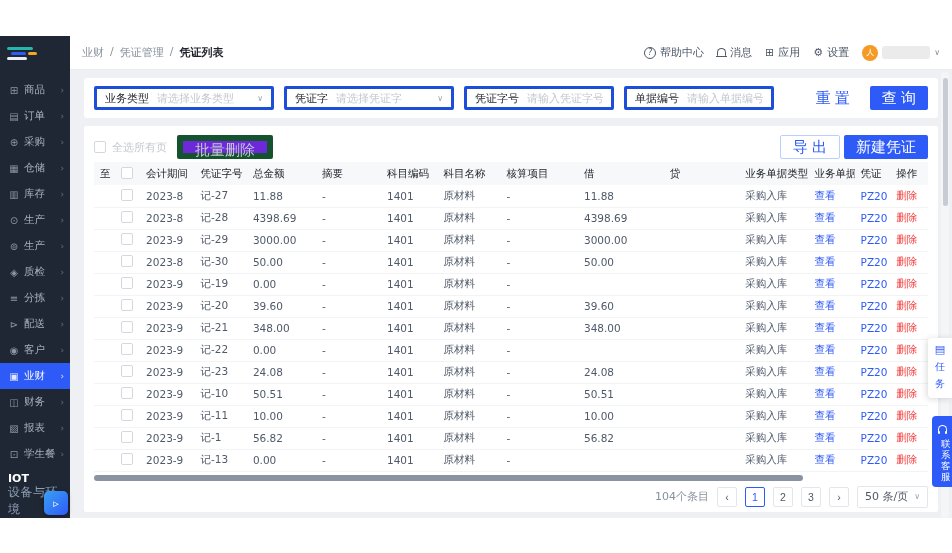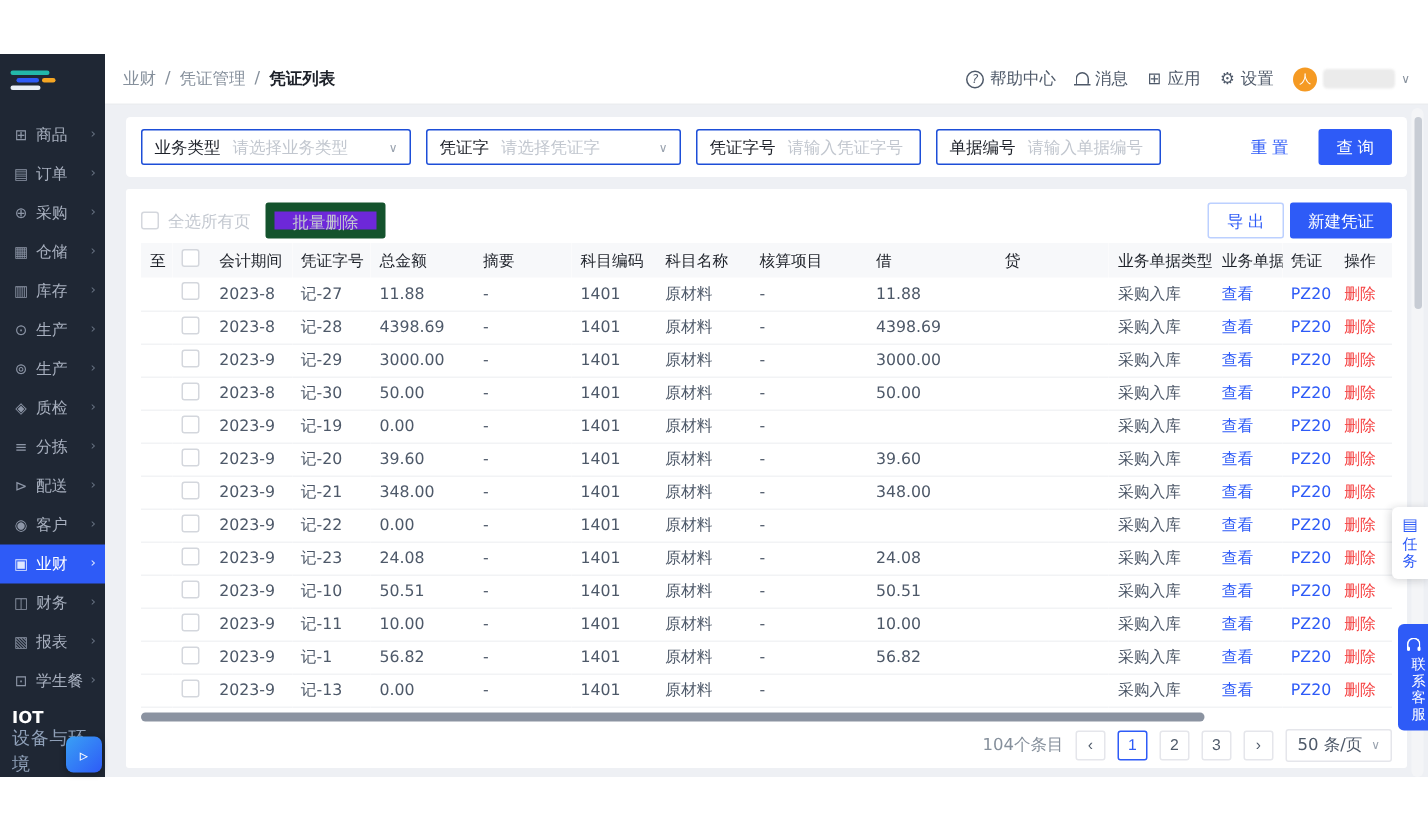--- a/index.html
+++ b/index.html
@@ -40,27 +40,27 @@
   .side-item.active{background:#2e5bf7;color:#fff}
   .side-item.active .si-ic,.side-item.active .si-ch{color:#dfe7ff}
   .sidebar-footer{height:40px;display:flex;align-items:center;padding:0 2px 6px 8px;color:#fff;position:relative;flex:none}
   .sidebar-footer b{font-size:11px;display:block;line-height:11px}
   .sidebar-footer .sub{font-size:12px;color:#8fa0b8;letter-spacing:.5px}
   .iot-badge{position:absolute;right:2px;bottom:3px;width:24px;height:24px;background:linear-gradient(135deg,#39a0f5,#2e5bf7);border-radius:5px;display:flex;align-items:center;justify-content:center;color:#fff;font-size:11px;box-shadow:0 1px 4px rgba(0,0,0,.35)}
 
   
   .main{flex:1;padding:8px 14px 0;min-width:0;position:relative}
   .filter-card{background:#fff;border-radius:3px;padding:8px 10px;display:flex;align-items:center;gap:10px}
-  .fctl{height:24px;border:1px solid #1d4ed8;border-radius:2px;background:#fff;display:inline-flex;align-items:center;gap:8px;padding:6px 8px;cursor:pointer}
+  .fctl{height:24px;border:3px solid #1d4ed8;border-radius:2px;background:#fff;display:inline-flex;align-items:center;gap:8px;padding:6px 8px;cursor:pointer}
   .flabel{color:#1d2129;white-space:nowrap}
   .fplaceholder{color:#c2c7cf;white-space:nowrap;overflow:hidden;flex:1}
   .fcaret{color:#9aa3af;font-size:8px;margin-left:auto}
   .w1{width:180px}.w2{width:170px}.w3{width:150px}.w4{width:150px}
   .filter-actions{margin-left:auto;display:flex;gap:8px;align-items:center}
-  .btn{height:24px;border-radius:2px;font-size:11px;padding:0 12px;cursor:pointer;border:none;white-space:nowrap}
+  .btn{height:24px;border-radius:2px;font-size:15px;padding:0 12px;cursor:pointer;border:none;white-space:nowrap}
   .btn-text{background:#fff;color:#2e5bf7}
   .btn-primary{background:#2e5bf7;color:#fff}
   .btn-outline{background:#fff;border:1px solid #bcd0ff;color:#2e5bf7}
   .btn-disabled{background:#6d28d9;border:6px solid #14532d;color:#c3c8d0;cursor:not-allowed}
 
   .table-card{background:#fff;border-radius:2px;margin-top:8px;padding:6px 10px 4px;display:flex;flex-direction:column;height:386px;overflow:hidden}
   .toolbar{display:flex;align-items:center;gap:10px;height:30px;flex:none}
   .cb{width:12px;height:12px;border:1px solid #d4d7dd;border-radius:2px;background:#fff;display:inline-block;flex:none}
   .select-all{display:inline-flex;align-items:center;gap:6px;color:#c3c8d0;cursor:pointer}
   .toolbar-right{margin-left:auto;display:flex;gap:4px}
@@ -76,21 +76,21 @@
 
   .pagination{display:flex;align-items:center;justify-content:flex-end;gap:8px;height:30px;color:#86909c;flex:none;margin-top:auto}
   .pg-btn{min-width:20px;height:20px;border:1px solid #e5e6eb;background:#fff;color:#4e5969;border-radius:2px;font-size:10.5px;cursor:pointer}
   .pg-btn.active{border-color:#2e5bf7;color:#2e5bf7}
   .pg-size{height:22px;border:1px solid #e5e6eb;border-radius:2px;display:inline-flex;align-items:center;gap:6px;padding:0 7px;color:#4e5969;background:#fff;cursor:pointer}
   .pg-size .fcaret{font-size:8px}
 
   
   .float-task{position:absolute;right:0;top:338px;width:24px;background:#fff;border-radius:4px 0 0 4px;box-shadow:-1px 1px 6px rgba(31,39,52,.18);padding:5px 0 6px;text-align:center;color:#2e5bf7;cursor:pointer;z-index:5}
   .float-task .glyph{font-size:11px;display:block}
-  .float-task .vtxt{font-size:10px;line-height:11px;display:block;margin:2px 3px 0;word-break:break-all}
+  .float-task .vtxt{font-size:10px;line-height:17px;display:block;margin:2px 3px 0;word-break:break-all}
   .float-service{position:absolute;right:0;top:416px;width:20px;background:#2e5bf7;border-radius:4px 0 0 4px;color:#fff;text-align:center;padding:6px 0 5px;cursor:pointer;z-index:5}
   .ic-headset{width:9px;height:7px;border:1px solid #fff;border-bottom:none;border-radius:5px 5px 0 0;display:inline-block;position:relative}
   .ic-headset::before,.ic-headset::after{content:'';position:absolute;bottom:-2px;width:2px;height:3px;background:#fff;border-radius:1px}
   .ic-headset::before{left:-1px}.ic-headset::after{right:-1px}
   .float-service .vtxt{font-size:9.5px;line-height:11px;display:block;margin:3px 9px 0;word-break:break-all}
   .vtrack{position:absolute;right:3px;top:72px;width:8px;height:446px;background:#f4f5f7;border-radius:4px;z-index:4}
   .vthumb{position:absolute;right:4.5px;top:78px;width:5px;height:128px;background:#c7ccd4;border-radius:3px;z-index:6;cursor:grab}
 </style>
 </head>
 <body>

